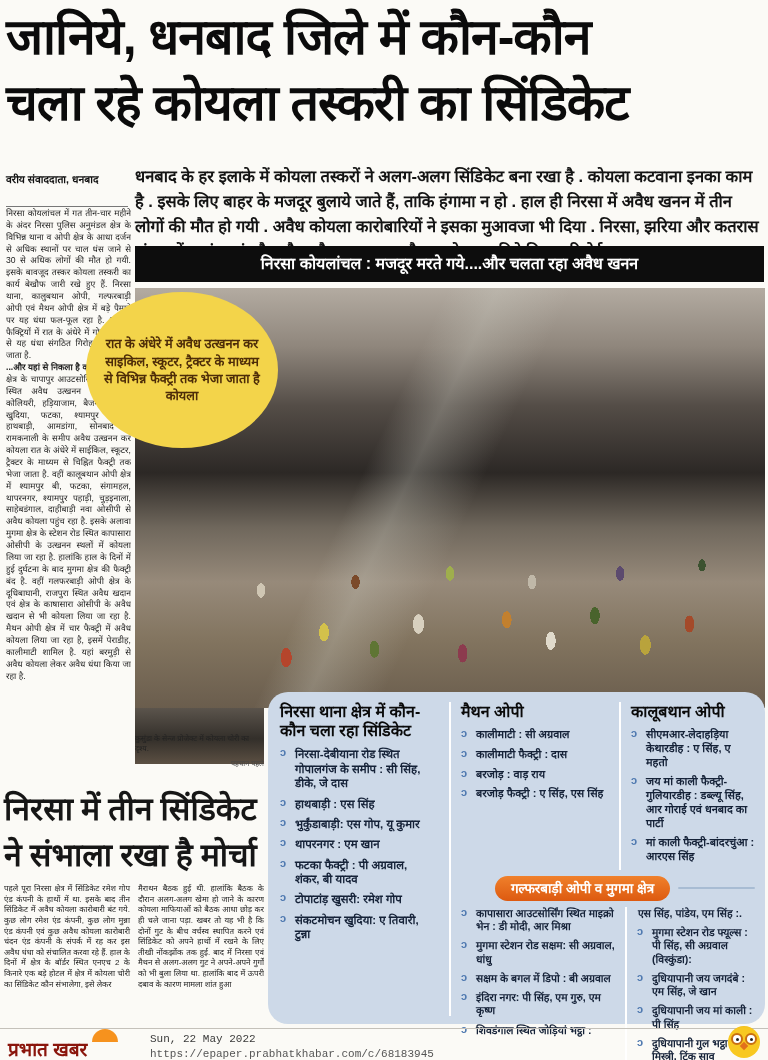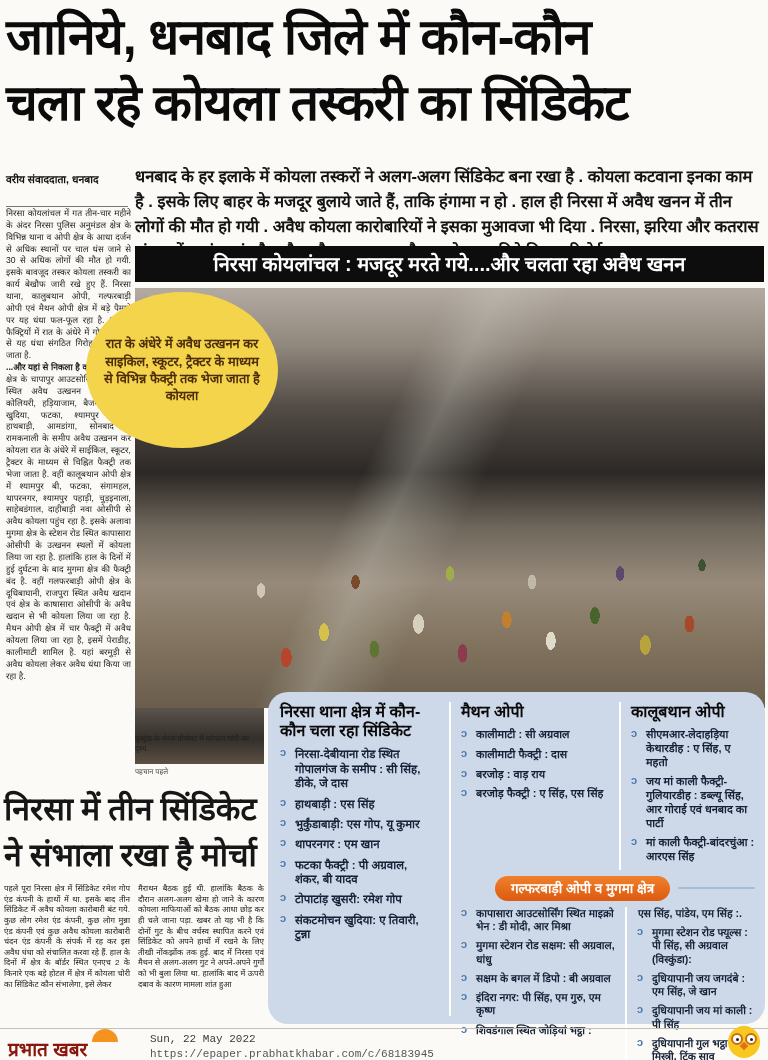--- a/index.html
+++ b/index.html
@@ -12,21 +12,21 @@
   .byline{position:absolute;left:6px;top:172px;width:122px;font-size:10.5px;font-weight:700;
           border-bottom:1px solid #777;padding-bottom:20px;}
   .leftcol{position:absolute;left:6px;top:208px;width:125px;height:568px;overflow:hidden;
            font-size:8.6px;line-height:1.38;text-align:justify;color:#1c1c1c;}
   .leftcol .subhead{font-weight:800;}
   
   .intro{position:absolute;left:135px;top:164px;width:629px;font-size:16.5px;font-weight:600;
          line-height:1.52;color:#141414;}
   
   .banner{position:absolute;left:135px;top:246px;width:629px;height:36px;background:#0d0d0d;
-          color:#fff;font-size:20px;font-weight:800;text-align:center;line-height:36px;}
+          color:#fff;font-size:16px;font-weight:800;text-align:center;line-height:36px;}
   
   .photo{position:absolute;left:135px;top:288px;width:630px;height:420px;
     background:
       radial-gradient(9px 16px at 24% 88%, #b5452c 60%, transparent 61%),
       radial-gradient(8px 15px at 30% 82%, #d3c14b 60%, transparent 61%),
       radial-gradient(8px 14px at 38% 86%, #5f7534 60%, transparent 61%),
       radial-gradient(9px 16px at 45% 80%, #d8d0bf 60%, transparent 61%),
       radial-gradient(8px 15px at 52% 87%, #8c3b4e 60%, transparent 61%),
       radial-gradient(8px 14px at 59% 79%, #c2802f 60%, transparent 61%),
       radial-gradient(8px 15px at 66% 84%, #e0dacb 60%, transparent 61%),
@@ -38,21 +38,21 @@
       radial-gradient(7px 12px at 50% 68%, #9fae4d 60%, transparent 61%),
       radial-gradient(7px 12px at 63% 70%, #c0b8a8 60%, transparent 61%),
       radial-gradient(7px 12px at 77% 68%, #5c4a6e 60%, transparent 61%),
       radial-gradient(6px 10px at 90% 66%, #3c5230 60%, transparent 61%),
       linear-gradient(115deg, transparent 38%, rgba(205,205,195,.30) 44%, transparent 53%),
       linear-gradient(180deg,#b3aba1 0%,#8f867c 14%,#544d47 28%,#2c2825 44%,#6f675c 57%,#978a7a 70%,#82745f 84%,#6a5d4d 100%);
   }
   .photo-strip{position:absolute;left:135px;top:708px;width:129px;height:56px;
     background:linear-gradient(180deg,#5b544c 0%,#332f2a 55%,#5c5043 100%);}
   .caption{position:absolute;left:135px;top:734px;width:129px;font-size:7.6px;line-height:1.3;color:#222;}
-  .caption .credit{display:block;color:#444;font-size:7.2px;margin-top:13px;}
+  .caption .credit{display:block;text-align:right;color:#444;font-size:7.2px;margin-top:5px;}
   
   .bubble{position:absolute;left:86px;top:292px;width:192px;height:156px;border-radius:50%;
           background:#f3d44a;display:flex;align-items:center;justify-content:center;text-align:center;
           font-size:12.8px;font-weight:800;color:#4d2c08;padding:14px;box-sizing:border-box;line-height:1.35;}
   
   .synbox{position:absolute;left:268px;top:692px;width:497px;height:332px;background:#cdd9e8;
           border-radius:20px;box-sizing:border-box;padding:10px 10px 8px 12px;display:flex;}
   .syn-col1{width:150px;border-right:2px solid #fff;padding-right:19px;flex:none;}
   .syn-right{flex:1;padding-left:10px;display:flex;flex-direction:column;}
   .syn-toprow{display:flex;}

